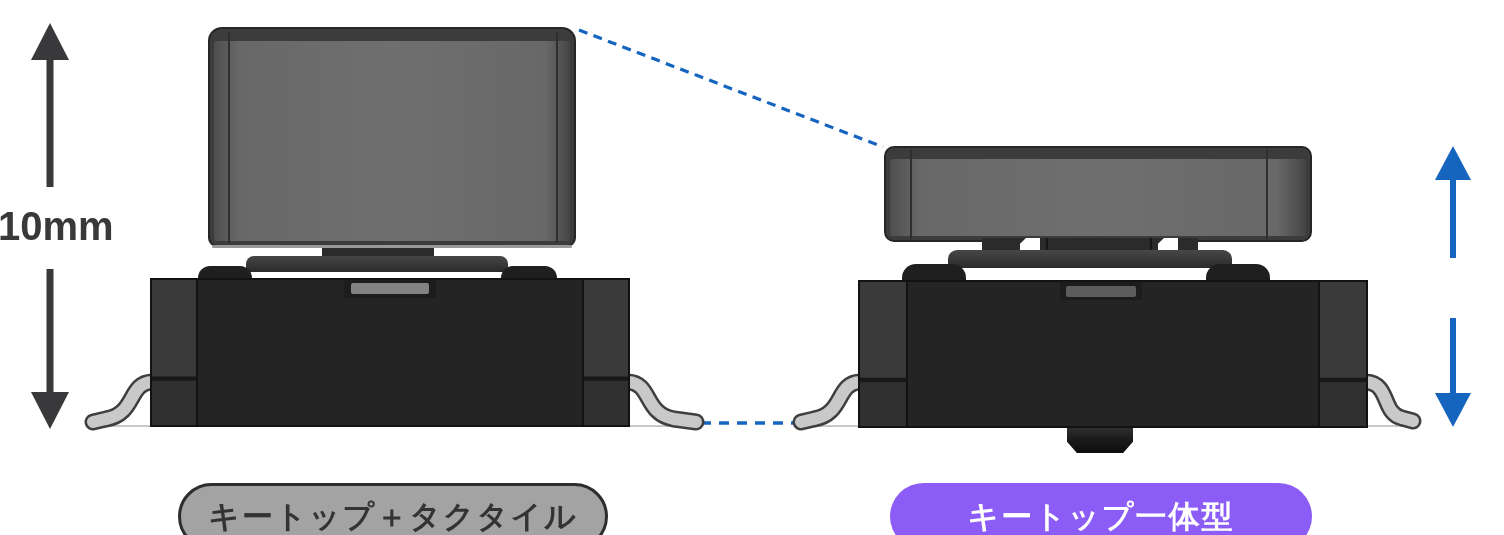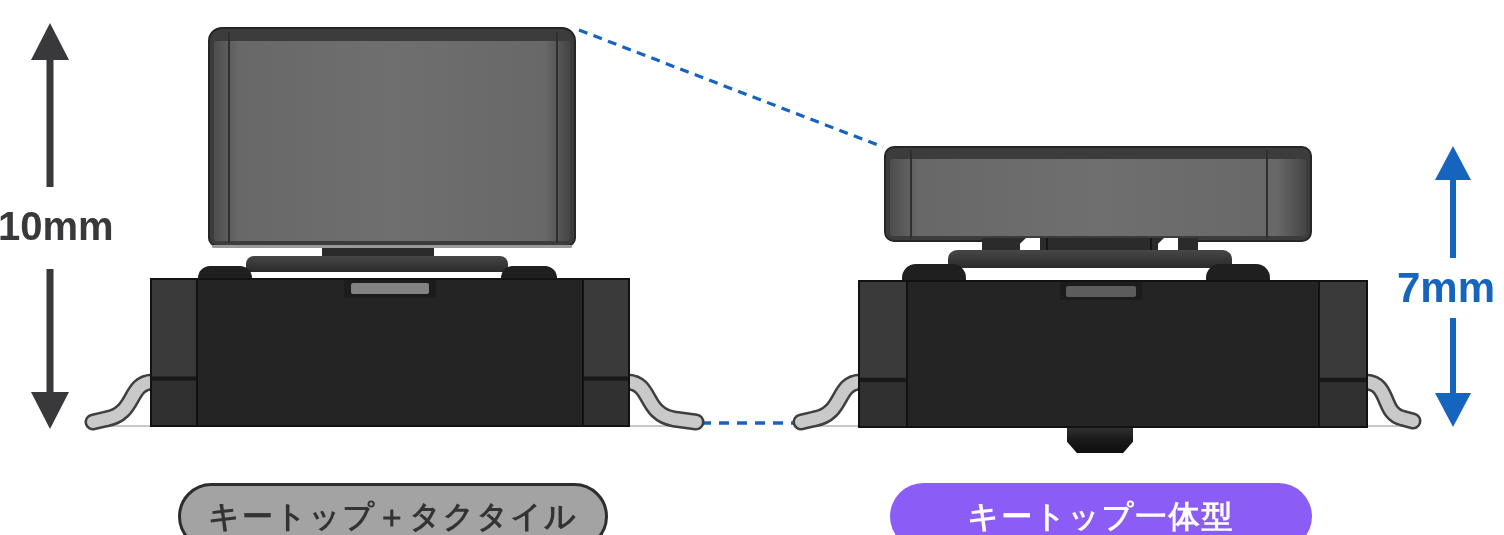--- a/index.html
+++ b/index.html
@@ -138,21 +138,20 @@
     <polygon points="22,406 3,369 41,369" fill="#39393b"></polygon>
   </svg>
   <div class="abs dim-label dim-dark" style="left:-2px;top:186px;">10mm</div>
 
   <svg class="abs" style="left:1432px;top:126px;" width="42" height="281" viewBox="0 0 42 281">
     <polygon points="21,0 3,34 39,34" fill="#1565be"></polygon>
     <line x1="21" y1="26" x2="21" y2="112" stroke-width="6" stroke="#1565be"></line>
     <line x1="21" y1="172" x2="21" y2="255" stroke-width="6" stroke="#1565be"></line>
     <polygon points="21,281 3,247 39,247" fill="#1565be"></polygon>
   </svg>
-  <div class="abs dim-label dim-blue" style="left:1397px;top:247px;">7mm</div>
 
   <div class="abs pill pill-outline" style="left:178px;top:463px;width:430px;">
     <span>キートップ＋タクタイル</span>
   </div>
   <div class="abs pill pill-blue" style="left:890px;top:463px;width:422px;">
     <span>キートップ一体型</span>
   </div>
 
 </div>
 

